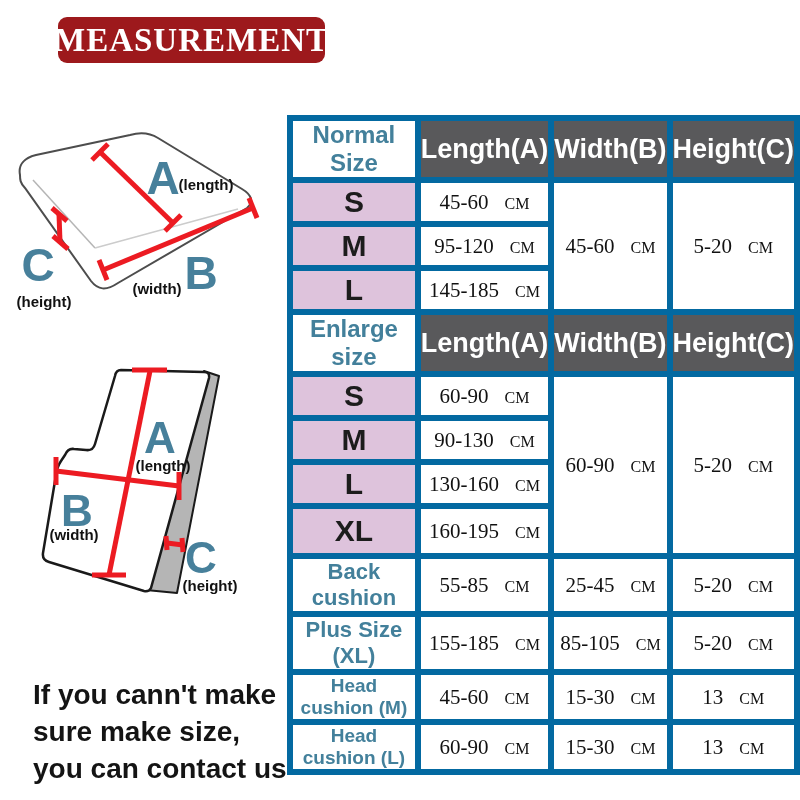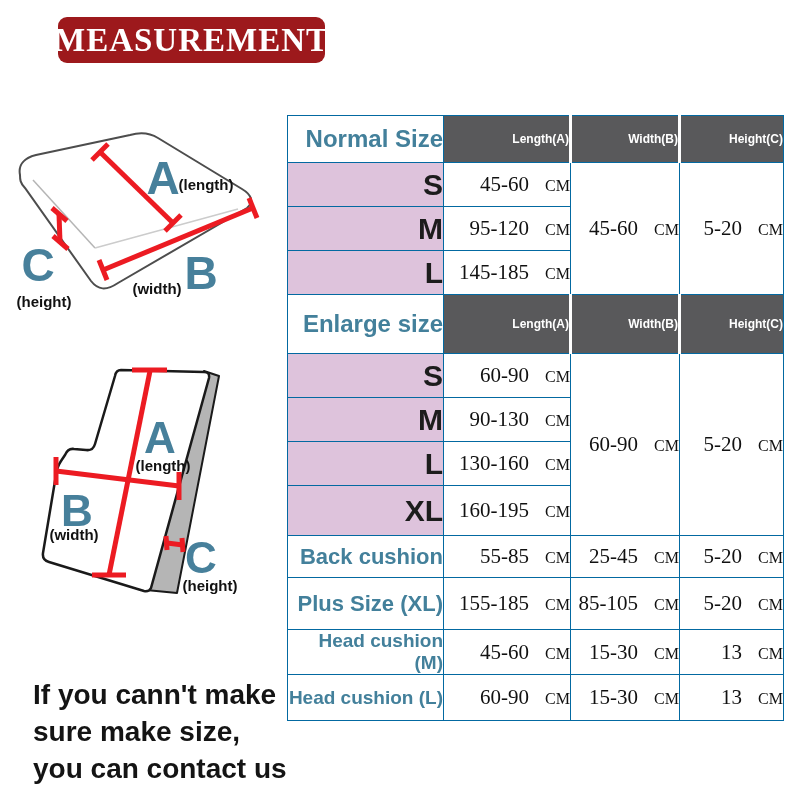--- a/index.html
+++ b/index.html
@@ -16,26 +16,26 @@
   .title-box span {
     font-family:"Liberation Serif", serif; font-weight:bold; font-size:33px;
     color:#ffffff; letter-spacing:1px;
   }
   
   table.size-table {
     position:absolute; left:287px; top:115px;
     border-collapse:collapse; table-layout:fixed;
   }
   .size-table td {
-    border:1px solid #0369a1; text-align:right; vertical-align:middle;
+    border:6px solid #0369a1; text-align:center; vertical-align:middle;
     padding:0; overflow:hidden; background:#ffffff;
   }
   .size-table td.label-hdr { color:#43809B; font-weight:bold; font-size:24px; }
   .size-table td.dark {
-    background:#59595B; color:#ffffff; font-weight:bold; font-size:12px;
+    background:#59595B; color:#ffffff; font-weight:bold; font-size:27px;
   }
   .size-table td.gap { border-left:3px solid #ffffff; }
   .size-table td.pink { background:#DEC3DC; }
   .size-table td.size { font-size:30px; font-weight:bold; color:#1c1c1c; }
   .size-table td.val {
     font-family:"Liberation Serif", serif; font-size:21px; color:#111111;
   }
   .size-table td.val .u { font-size:16px; margin-left:16px; }
   .size-table td.tlabel { color:#43809B; font-weight:bold; font-size:22px; }
   .size-table td.tlabel.small { font-size:19px; }

